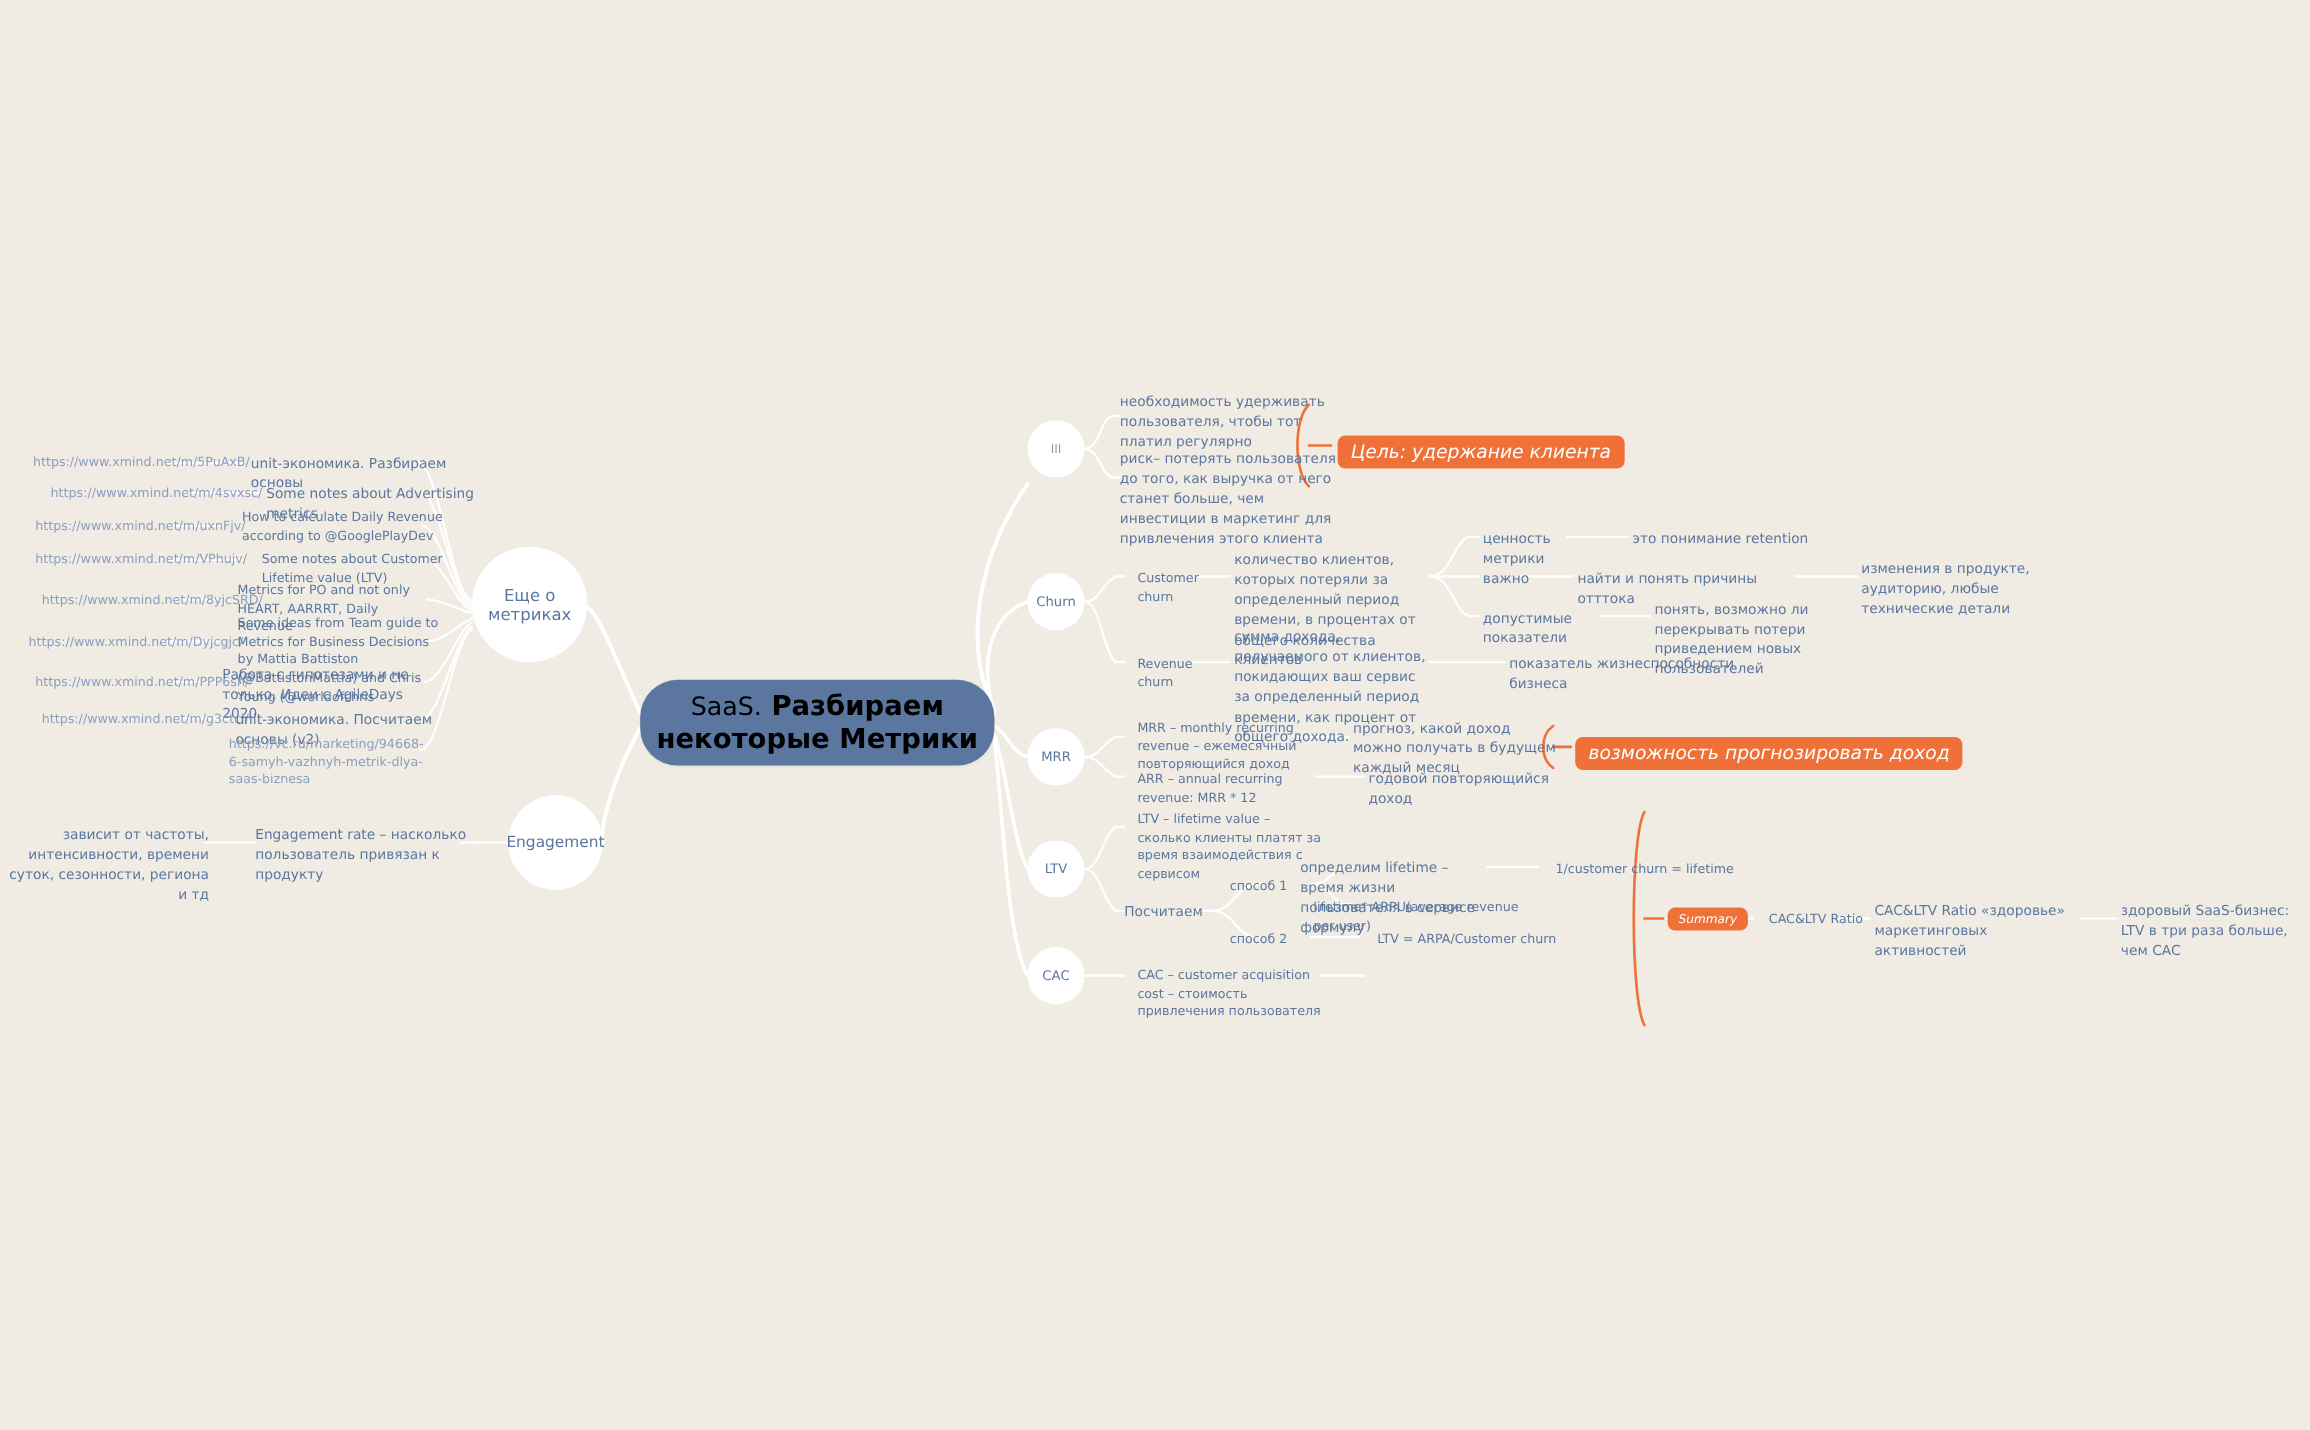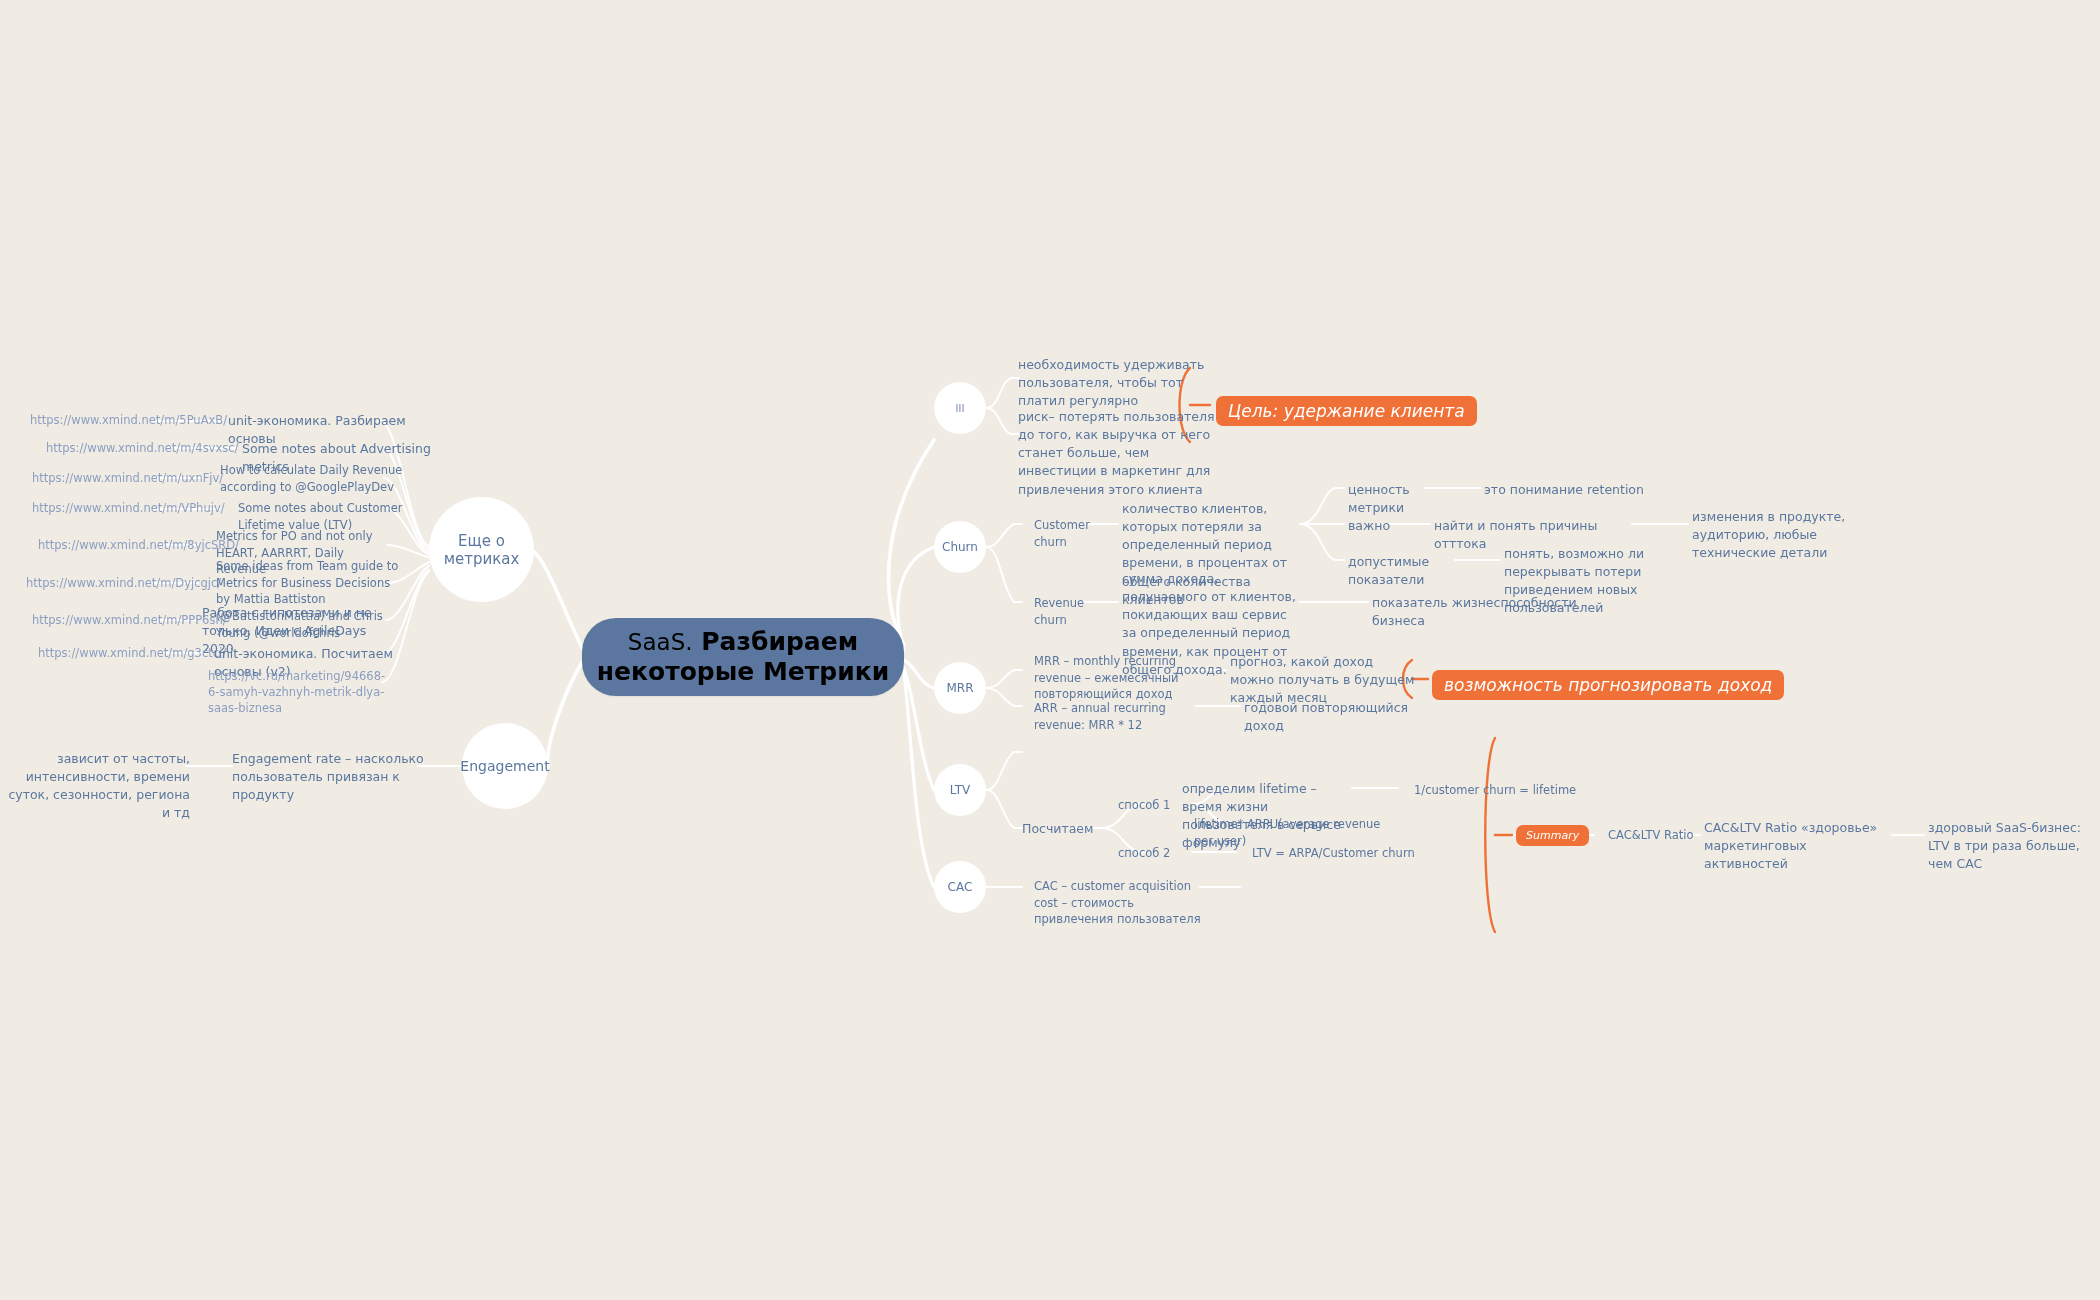--- a/index.html
+++ b/index.html
@@ -240,20 +240,21 @@
   <div class="node txt" style="left:1230px;top:653px;width:185px;"><span>прогноз, какой доход можно получать в будущем каждый месяц</span></div>
   <div class="node txt small" style="left:1022px;top:700px;width:180px;"><span>ARR – annual recurring revenue: MRR * 12</span></div>
   <div class="node txt" style="left:1244px;top:699px;width:190px;"><span>годовой повторяющийся доход</span></div>
   <div class="node" style="left:1432px;top:670px;">
     <span class="pill">возможность прогнозировать доход</span>
   </div>
 
   <div class="node circle c-ltv">
     <span>LTV</span>
   </div>
+  <div class="node txt small" style="left:1022px;top:736px;width:172px;"><span>LTV – lifetime value – сколько клиенты платят за время взаимодействия с сервисом</span></div>
   <div class="node txt" style="left:1022px;top:820px;width:70px;"><span>Посчитаем</span></div>
 
   <div class="node txt small" style="left:1106px;top:797px;width:60px;"><span>способ 1</span></div>
   <div class="node txt" style="left:1182px;top:780px;width:160px;"><span>определим lifetime – время жизни пользователя в сервисе формулу</span></div>
   <div class="node txt small" style="left:1402px;top:782px;width:170px;"><span>1/customer churn = lifetime</span></div>
   <div class="node txt small" style="left:1182px;top:816px;width:200px;"><span>lifetime* ARPU(average revenue per user)</span></div>
 
   <div class="node txt small" style="left:1106px;top:845px;width:60px;"><span>способ 2</span></div>
   <div class="node txt small" style="left:1240px;top:845px;width:180px;"><span>LTV = ARPA/Customer churn</span></div>
 

